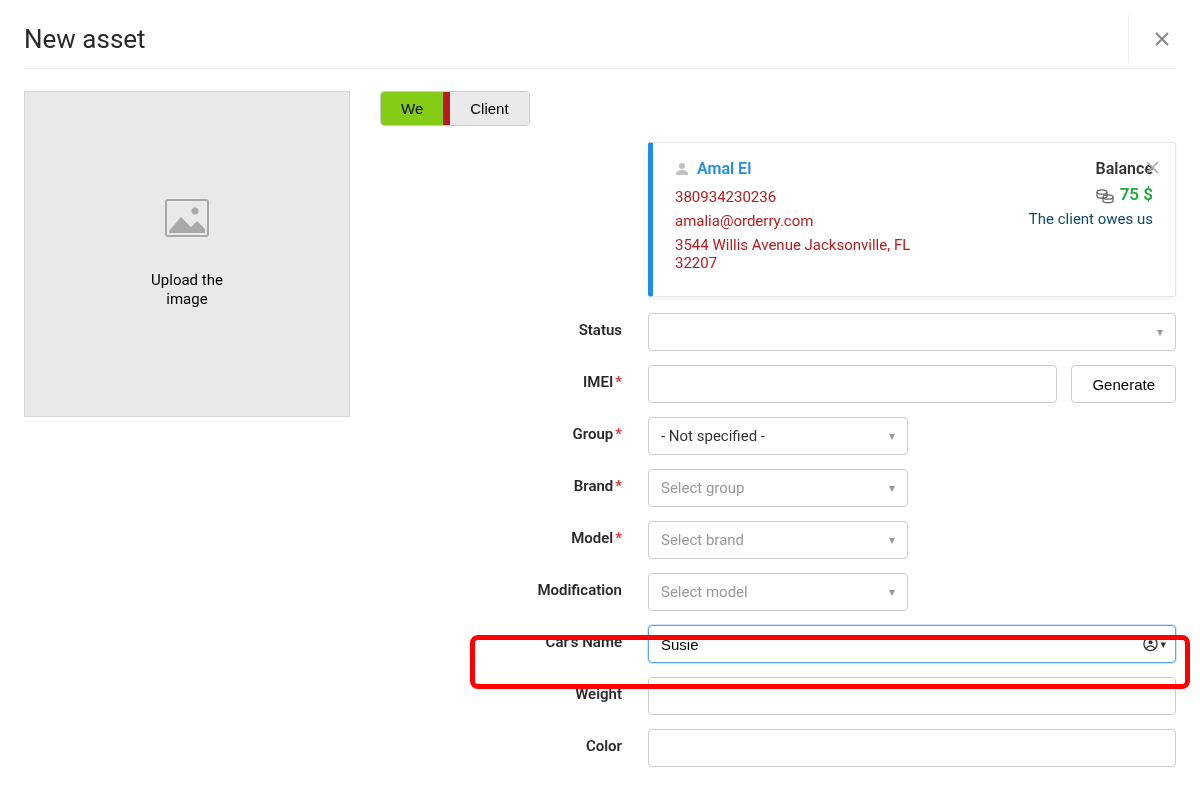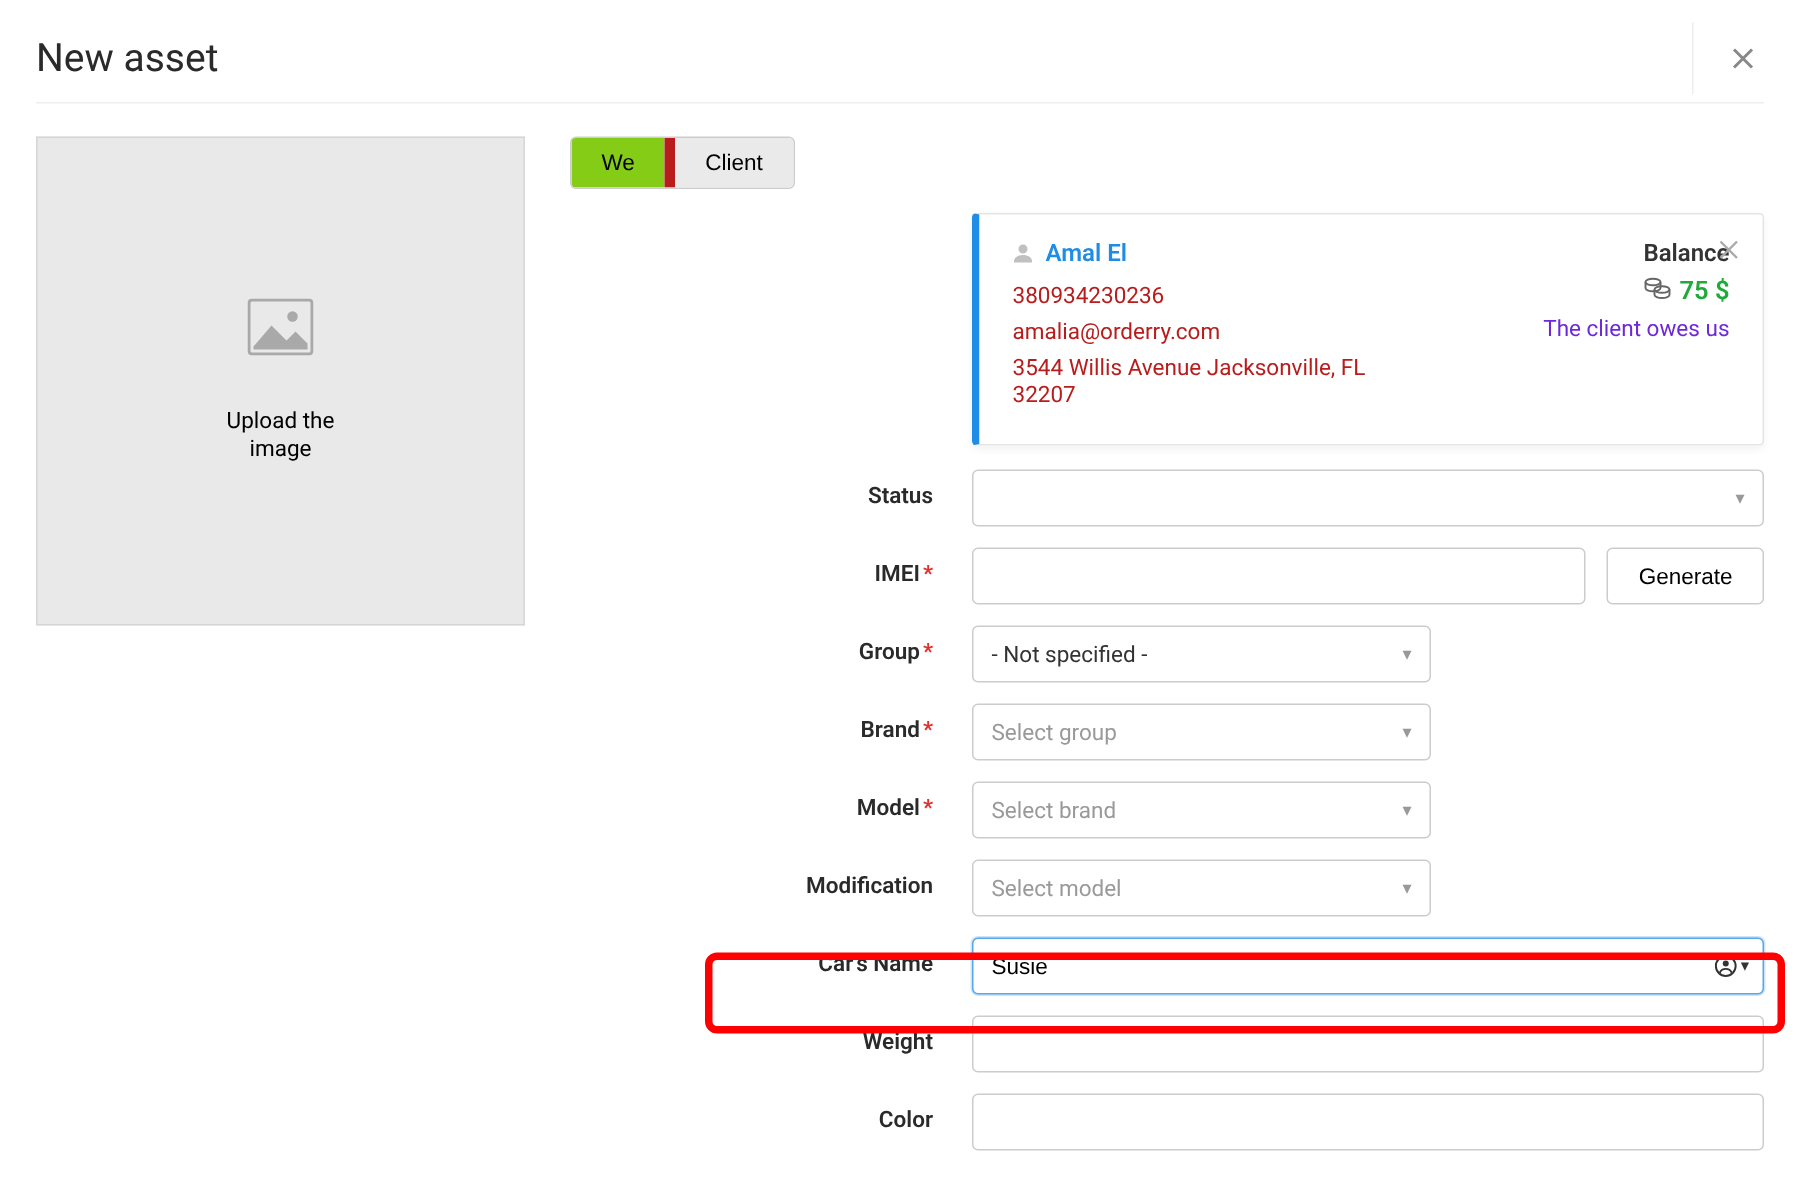--- a/index.html
+++ b/index.html
@@ -126,46 +126,46 @@
   .client-right {
     text-align: right;
     width: 200px;
   }
   .balance-label { font-weight: 600; font-size: 16px; margin-bottom: 6px; }
   .balance-amt {
     color: #1faa3a;
     font-weight: 600;
     font-size: 17px;
     display: inline-flex;
-    align-items: flex-start;
+    align-items: flex-end;
     gap: 6px;
     margin-bottom: 6px;
   }
   .balance-amt svg { fill: #666; }
-  .owes { font-size: 15px; color: #6d28d9; }
+  .owes { font-size: 15px; color: #0c4a6e; }
   .client-close {
     position: absolute;
     top: 14px;
     right: 16px;
     color: #aaa;
     cursor: pointer;
     font-size: 18px;
   }
   .text-input {
     width: 100%;
     height: 38px;
     border: 1px solid #ccc;
     border-radius: 4px;
     padding: 0 12px;
     font-size: 15px;
     background: #fff;
   }
   .text-input.focused { border-color: #5aa7e8; box-shadow: 0 0 0 1px rgba(90,167,232,0.3); padding-right: 44px;}
   .select-box {
-    width: 306px;
+    width: 260px;
     height: 38px;
     border: 1px solid #ccc;
     border-radius: 4px;
     padding: 0 12px;
     font-size: 15px;
     background: #fff;
     display: flex;
     align-items: center;
     justify-content: space-between;
     cursor: pointer;

